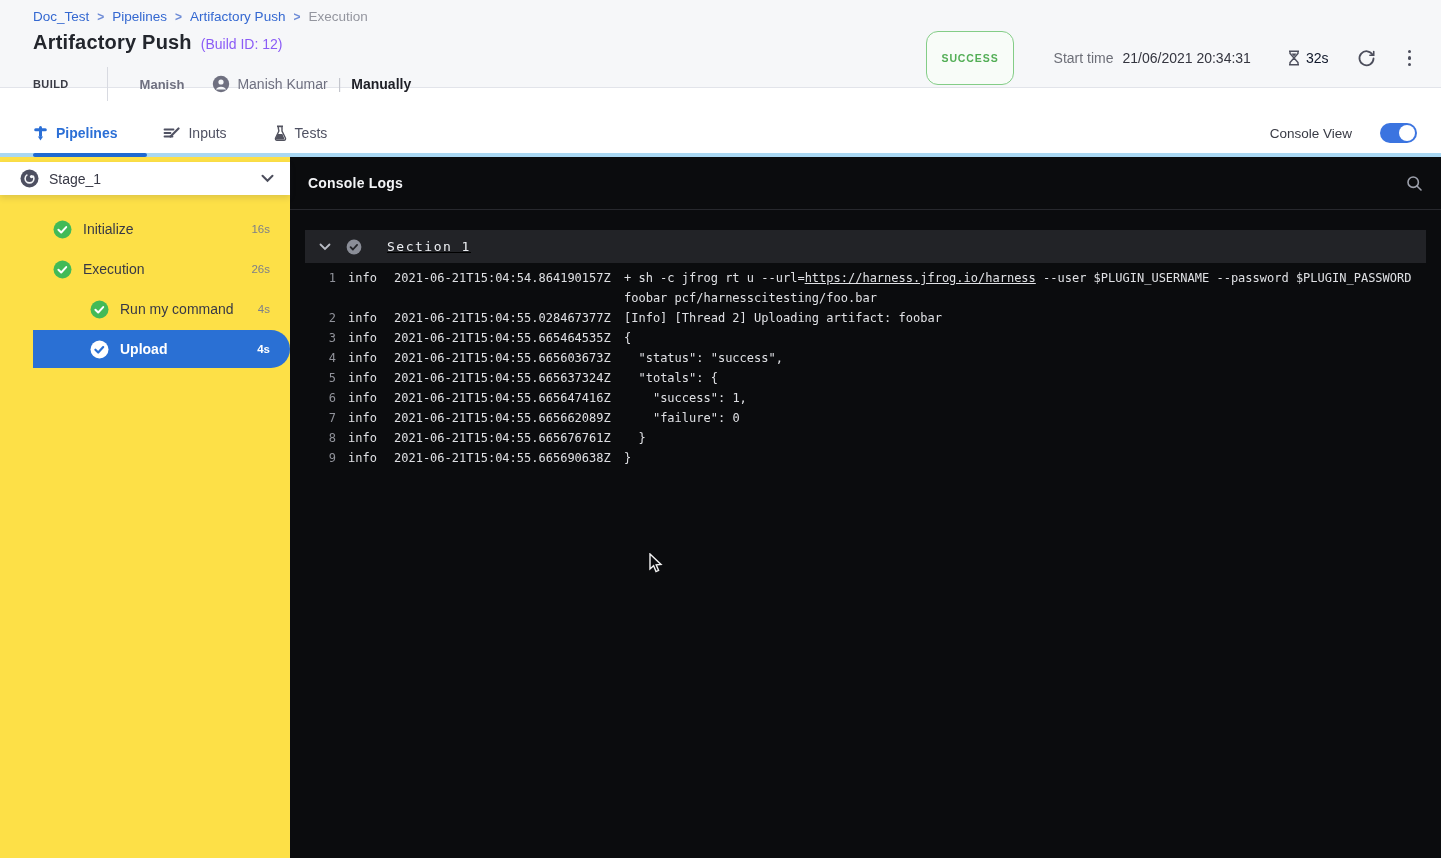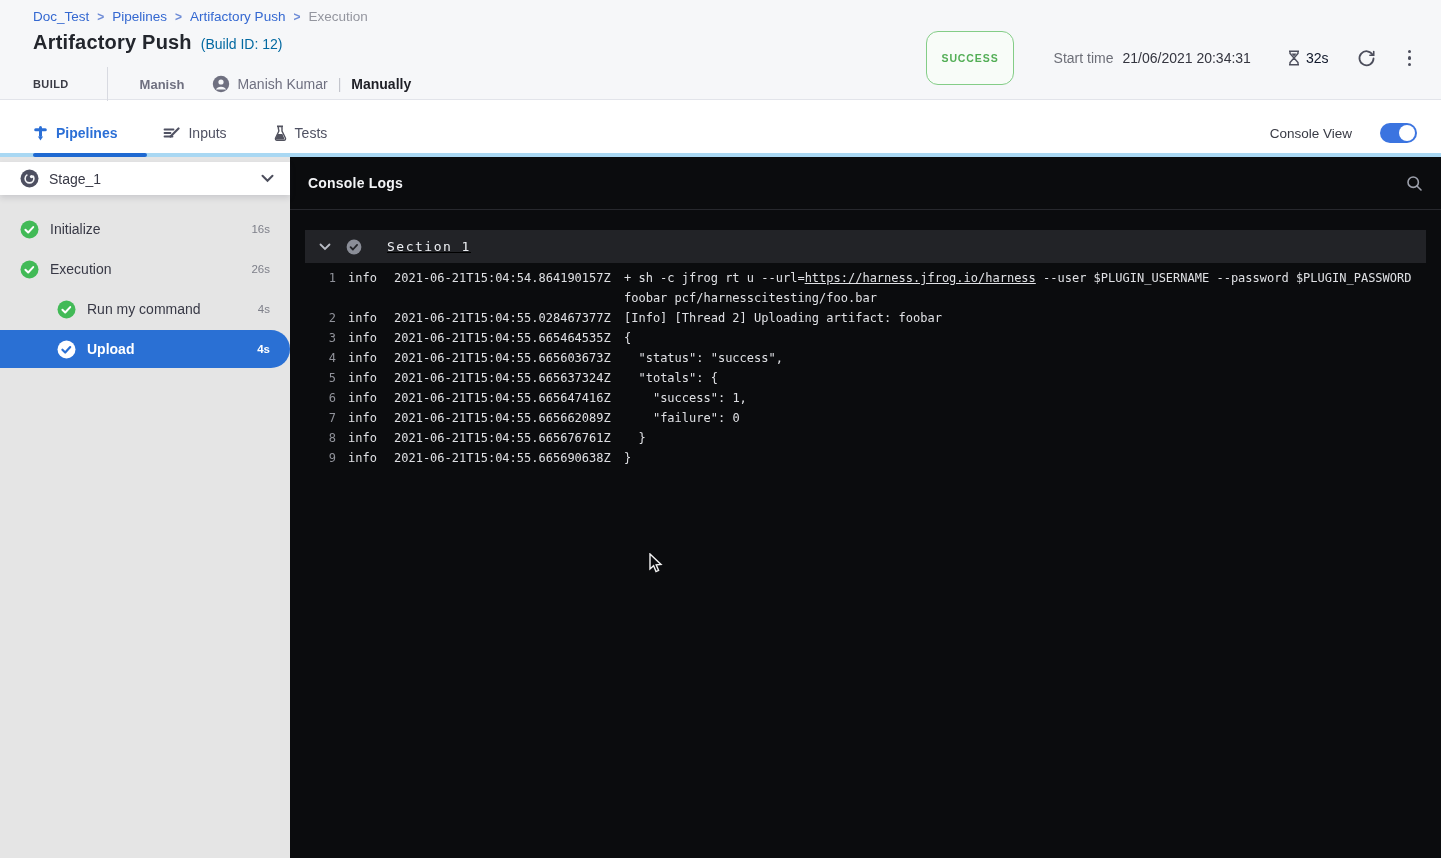--- a/index.html
+++ b/index.html
@@ -4,30 +4,30 @@
 <style>
   * { box-sizing: border-box; margin: 0; padding: 0; }
   html,body { width:1441px; height:858px; }
   body {
     position: relative; overflow: hidden; background:#fff;
     font-family:"Liberation Sans", sans-serif;
     -webkit-font-smoothing: antialiased;
   }
 
   
-  .top-header { position:absolute; top:0; left:0; right:0; height:100px;
+  .top-header { position:absolute; top:0; left:0; right:0; height:88px;
     background:#f6f7f9; border-bottom:1px solid #e2e4ea; }
   .breadcrumb { position:absolute; top:9px; left:33px; display:flex; align-items:center;
     gap:8px; font-size:13.5px; }
   .crumb-link { color:#3468d1; text-decoration:none; cursor:pointer; }
   .crumb-sep { color:#6d8bd6; font-weight:600; font-size:12px; }
   .crumb-current { color:#94969f; }
   .title-row { position:absolute; top:31px; left:33px; display:flex; align-items:baseline; gap:9px; }
   .page-title { font-size:20px; font-weight:700; color:#23262d; letter-spacing:.2px; }
-  .build-id { font-size:14px; color:#0369a1; }
+  .build-id { font-size:14px; color:#8b5cf6; }
 
   .header-right { position:absolute; top:31px; right:26px; display:flex; align-items:center; }
   .status-pill { border:1.6px solid #84cd87; border-radius:12px; padding:20px 14px;
     font-size:10.5px; font-weight:700; letter-spacing:.9px; color:#53ae56; background:#f8fcf8;text-align:right; }
   .start-time-label { margin-left:40px; font-size:14px; color:#6d6f78; }
   .start-time-value { margin-left:9px; font-size:14px; color:#34353f; }
   .duration-wrap { margin-left:36px; display:flex; align-items:center; gap:5px; color:#0f172a; }
   .duration-text { font-size:14px; }
   .icon-btn { margin-left:28px; display:flex; align-items:center; cursor:pointer; color:#4c4e5c; }
   .kebab { display:flex; flex-direction:column; gap:3px; padding:2px 4px; }
@@ -49,29 +49,29 @@
   .tab.active { color:#2b6fd6; font-weight:600; }
   .tab-strip { position:absolute; bottom:0; left:0; right:0; height:4px; background:#a9d8f3; }
   .tab-active-indicator { position:absolute; bottom:0; left:33px; width:114px; height:4px;
     background:#1f69d1; border-radius:2px; z-index:1; }
   .console-view { position:absolute; right:24px; top:0; height:40px; display:flex; align-items:center; gap:28px; }
   .console-view-label { font-size:13.5px; color:#383a44; }
   .toggle { width:37px; height:20px; border-radius:10px; background:#3b74e0; position:relative; cursor:pointer; }
   .toggle .knob { position:absolute; top:2px; right:2px; width:16px; height:16px; border-radius:50%; background:#fff; }
 
   
-  .sidebar { position:absolute; top:157px; left:0; width:290px; bottom:0; background:#e5e5e5; z-index:1; }
+  .sidebar { position:absolute; top:157px; left:0; width:290px; bottom:0; background:#fde047; z-index:1; }
   .console { position:absolute; top:157px; left:290px; right:0; bottom:0; background:#0b0c0e; }
 
   
   .stage-row { margin-top:5px; height:33px; background:#fff; display:flex; align-items:center;
     padding:0 16px 0 20px; box-shadow:0 3px 6px rgba(40,41,61,.14); position:relative; z-index:2; cursor:pointer; }
   .stage-label { margin-left:10px; font-size:14px; font-weight:500; color:#383946; }
   .stage-chevron { margin-left:auto; color:#4c4e5c; display:flex; }
-  .steps { padding-top:14px; }
+  .steps { padding-top:14px;padding-left:33px; }
   .step { height:40px; display:flex; align-items:center; padding:0 20px; font-size:14px; color:#383946; cursor:pointer; }
   .step .step-label { margin-left:11px; }
   .step .step-time { margin-left:auto; font-size:11.5px; color:#7d7f89; }
   .step.sub { padding-left:57px; }
   .step.selected { background:#2a70d4; border-radius:0 20px 20px 0; color:#fff; font-weight:600; height:38px; margin-top:1px; }
   .step.selected .step-time { color:#fff; }
   .check { width:19px; height:19px; flex:none; display:flex; }
 
   
   .console-header { height:53px; display:flex; align-items:center; padding:0 18px;

